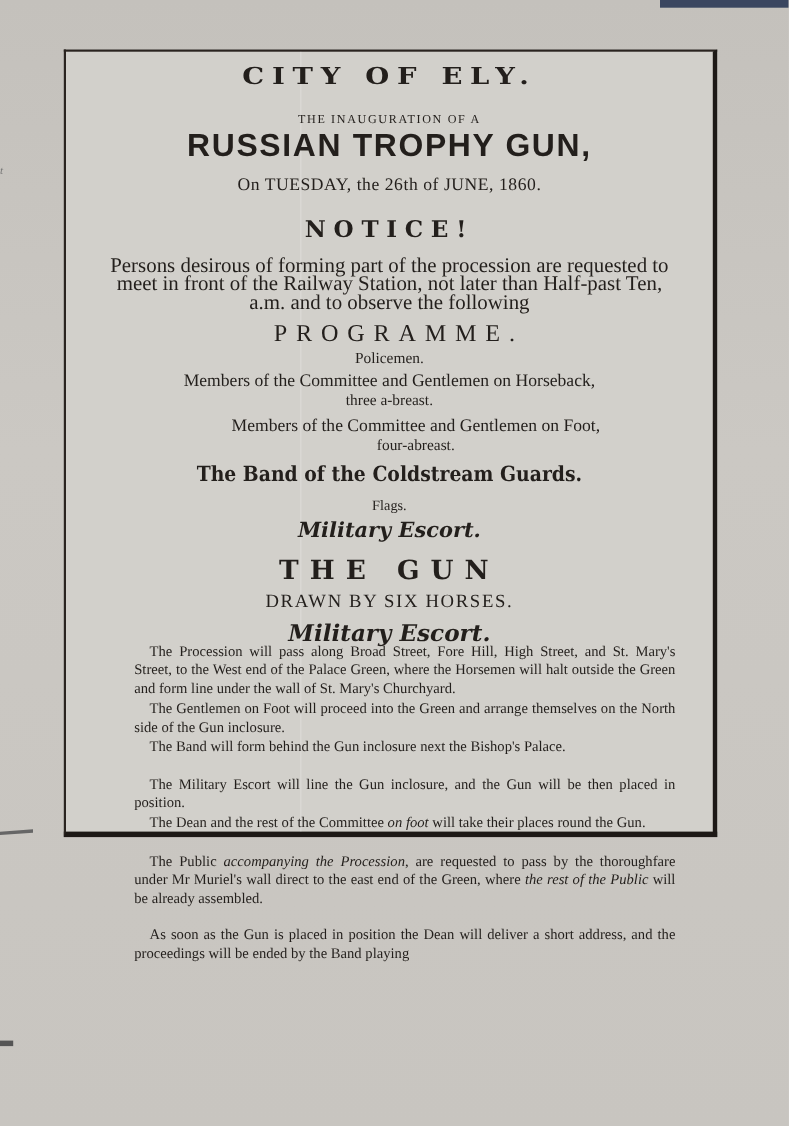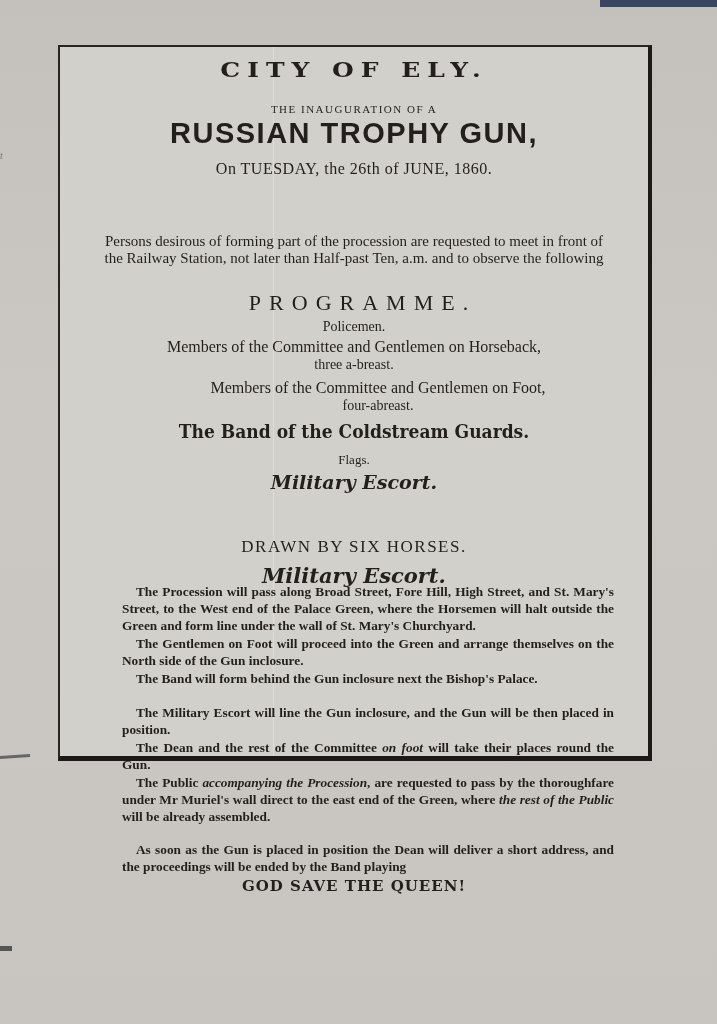--- a/index.html
+++ b/index.html
@@ -36,22 +36,22 @@
     background:rgba(255,255,255,0.25);
   }
   .line { position:absolute; left:0; right:0; text-align:center; white-space:nowrap; }
 
   .city { top:8px; font-family:"DejaVu Serif", serif; font-weight:bold; font-size:25px; letter-spacing:7px; transform:scaleY(0.85); }
   .inaug { top:56px; font-size:11px; letter-spacing:1.5px; }
   .russian { top:70px; font-family:"Liberation Sans", sans-serif; font-weight:bold; font-size:29px; letter-spacing:1.5px;text-align:center; }
   .date { top:113px; font-size:16px; letter-spacing:0.5px; }
   .notice { top:148px; font-family:"DejaVu Serif", serif; font-weight:bold; font-size:21px; letter-spacing:7px; }
 
-  .para { position:absolute; left:62px; right:34px; font-size:13.3px; line-height:17px; text-align:justify; font-weight:bold; }
-  .intro { top:186px; text-align:center; left:35px; right:35px; font-weight:normal; font-size:15px; line-height:17px; }
+  .para { position:absolute; left:62px; right:34px; font-size:13.3px; line-height:17px; text-align:justify; font-weight:normal; }
+  .intro { top:186px; text-align:center; left:35px; right:35px; font-weight:normal; font-size:19px; line-height:17px; }
 
   .programme { top:243px; font-size:22px; letter-spacing:8px;padding-left:17px; }
   .police { top:272px; font-size:14px; }
   .members1 { top:291px; font-size:16px; line-height:18px; }
   .members2 { top:332px; font-size:16px; line-height:18px;padding-left:48px; }
   .band { top:373px; font-family:"DejaVu Serif", serif; font-weight:bold; font-size:19px; transform:scaleX(0.9); }
   .flags { top:405px; font-size:13px; }
   .escort1 { top:424px; font-size:19px; font-style:italic; font-weight:bold; font-family:"DejaVu Serif", serif; }
   .thegun { top:456px; font-family:"DejaVu Serif", serif; font-weight:bold; font-size:24px; letter-spacing:10px; }
   .drawn { top:490px; font-size:17px; letter-spacing:1.5px; }
@@ -77,36 +77,38 @@
 <div class="margin-mark-2"></div>
 <div class="margin-mark-3"></div>
 
 <div class="poster">
   <div class="fold"></div>
 
   <div class="line city">CITY OF ELY.</div>
   <div class="line inaug">THE INAUGURATION OF A</div>
   <div class="line russian">RUSSIAN TROPHY GUN,</div>
   <div class="line date">On TUESDAY, the 26th of JUNE, 1860.</div>
+  <div class="line notice">NOTICE!</div>
 
   <div class="para intro">Persons desirous of forming part of the procession are requested to meet in front of the Railway Station, not later than Half-past Ten, a.m. and to observe the following</div>
 
   <div class="line programme">PROGRAMME.</div>
   <div class="line police">Policemen.</div>
   <div class="line members1">
     <div>Members of the Committee and Gentlemen on Horseback,</div>
     <div style="font-size:14px">three a-breast.</div>
   </div>
   <div class="line members2">
     <div>Members of the Committee and Gentlemen on Foot,</div>
     <div style="font-size:14px">four-abreast.</div>
   </div>
   <div class="line band">The Band of the Coldstream Guards.</div>
   <div class="line flags">Flags.</div>
   <div class="line escort1">Military Escort.</div>
+  <div class="line thegun">THE GUN</div>
   <div class="line drawn">DRAWN BY SIX HORSES.</div>
   <div class="line escort2">Military Escort.</div>
 
   <div class="para route">
       <p>The Procession will pass along Broad Street, Fore Hill, High Street, and St. Mary's Street, to the West end of the Palace Green, where the Horsemen will halt outside the Green and form line under the wall of St. Mary's Churchyard.</p>
     </div>
   <div class="para p-gent">
       <p>The Gentlemen on Foot will proceed into the Green and arrange themselves on the North side of the Gun inclosure.</p>
     </div>
   <div class="para p-band">
@@ -118,14 +120,13 @@
   <div class="para p-dean">
       <p><span>The Dean and the rest of the Committee </span><em>on foot</em><span> will take their places round the Gun.</span></p>
     </div>
   <div class="para p-pub">
       <p><span>The Public </span><em>accompanying the Procession</em><span>, are requested to pass by the thoroughfare under Mr Muriel's wall direct to the east end of the Green, where </span><em>the rest of the Public</em><span> will be already assembled.</span></p>
     </div>
   <div class="para p-soon">
       <p>As soon as the Gun is placed in position the Dean will deliver a short address, and the proceedings will be ended by the Band playing</p>
     </div>
 
-  <div class="line godsave">GOD SAVE THE QUEEN!</div>
 </div>
 
 </body></html>

